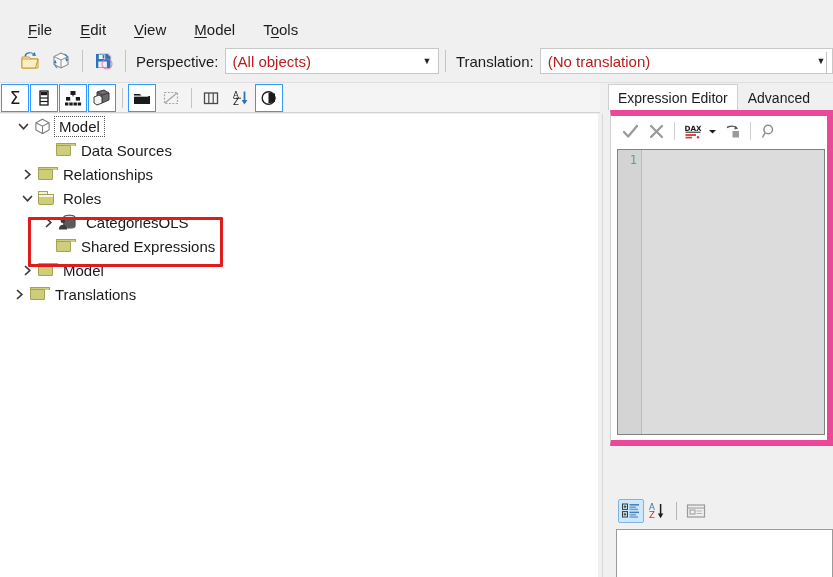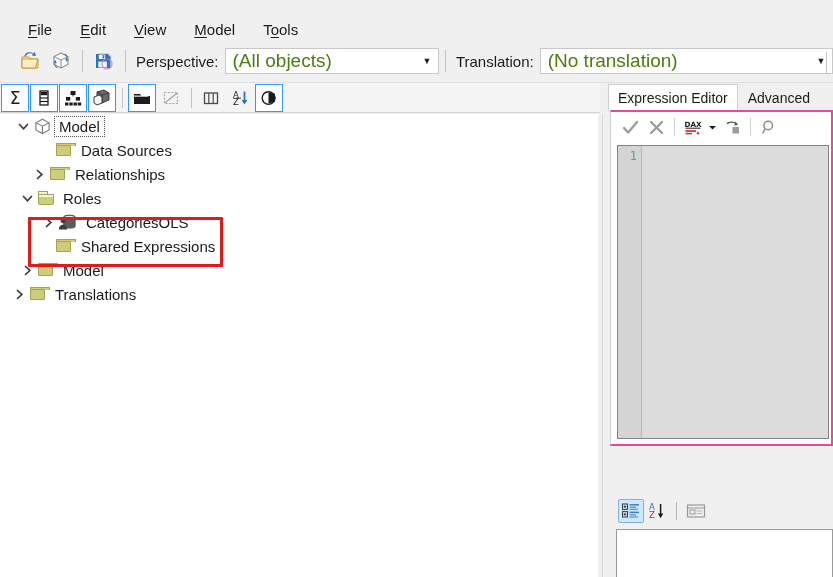--- a/index.html
+++ b/index.html
@@ -33,21 +33,21 @@
     width: 30px; height: 30px; display: flex; align-items: center;
     justify-content: center; cursor: default; flex: none;
   }
   .tb-sep { width: 1px; height: 22px; background: #c4c4c4; margin: 0 6px; flex:none; }
   .tb-label { font-size: 15px; color: #1b1b1b; margin: 0 6px 0 4px; white-space: nowrap; }
   .tb-combo {
     height: 26px; background: #ffffff; border: 1px solid #c8c8c8;
     display: flex; align-items: center; position: relative;
   }
   .tb-combo .val {
-    font-size: 19px; color: #4d7c0f; padding-left: 7px; white-space: nowrap;
+    font-size: 15px; color: #b91c1c; padding-left: 7px; white-space: nowrap;
     flex: 1; overflow: hidden;
   }
   .tb-combo .arrow {
     width: 18px; text-align: center; font-size: 9px; color: #222;
     line-height: 24px; flex: none; padding-right: 4px;
   }
   #persp-combo { width: 228px; }
   #trans-combo { width: 312px; }
 
   
@@ -134,21 +134,21 @@
     height: 26px; display: flex; align-items: center; padding: 0 9px;
     font-size: 14px; color: #1b1b1b; background: #f0f0f0; cursor: default;
     border: 1px solid transparent; white-space: nowrap;
   }
   .tab.sel {
     background: #ffffff; border: 1px solid #cfcfcf; border-bottom: 1px solid #ffffff;
     height: 27px;
   }
   .editor-box {
     position: absolute; left: 2px; top: 27px; width: 223px; height: 336px;
-    background: #ffffff; border: 2px solid #ec4899; border-left: 1px solid #cfcfcf;
+    background: #ffffff; border: 6px solid #ec4899; border-left: 1px solid #cfcfcf;
   }
   .editor-toolbar {
     position: absolute; left: 0; top: 0; height: 30px; width: 100%;
     display: flex; align-items: center; padding-left: 6px; background: #ffffff;
   }
   .ed-btn {
     width: 26px; height: 26px; display:flex; align-items:center; justify-content:center;
     flex: none; cursor: default;
   }
   .ed-sep { width:1px; height:18px; background:#cfcfcf; margin: 0 5px; flex:none; }
@@ -359,21 +359,21 @@
       <div class="node-icon">
         <span class="ico-folder">
             <span class="tab"></span>
             <span class="body"></span>
           </span>
       </div>
       <div class="node-label">Data Sources</div>
     </div>
 
 
-    <div class="tree-row" style="padding-left:48px">
+    <div class="tree-row" style="padding-left:36px">
       <div class="chev" style="margin-left:-18px">
         <svg width="11" height="11" viewBox="0 0 11 11">
             <path d="M3.5 1.5 L7.8 5.5 L3.5 9.5" fill="none" stroke="#3a3a3a" stroke-width="1.7" stroke-linecap="round"></path>
           </svg>
       </div>
       <div class="node-icon">
         <span class="ico-folder">
             <span class="tab"></span>
             <span class="body"></span>
           </span>

